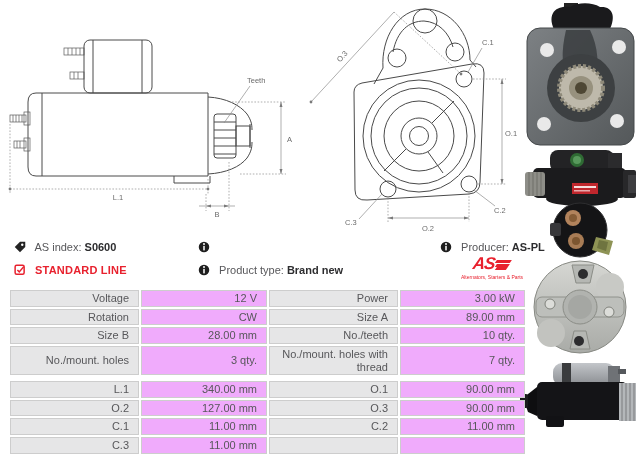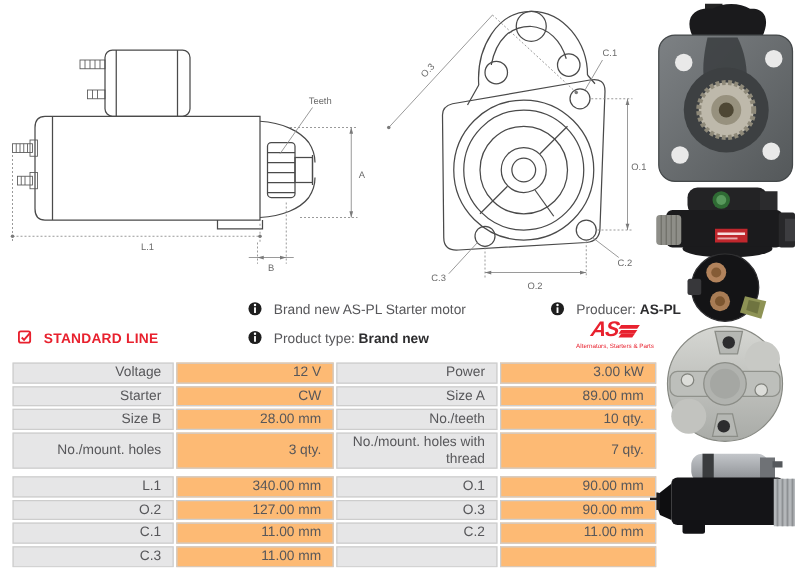--- a/index.html
+++ b/index.html
@@ -37,21 +37,21 @@
   .as-stripes i:nth-child(3){ width:11px; }
   .as-tagline { font-size:5px; color:#e8212e; margin-top:1px; white-space:nowrap; }
 
   
   .spec-table { position:absolute; left:8px; top:288px; width:511px;
     border-collapse:separate; border-spacing:2px; table-layout:fixed;
     font-size:11px; color:#57575a; }
   .spec-table td { border:1px solid #cdcdcd; text-align:right;
     padding:1px 9px 1px 4px; height:15px; vertical-align:middle; line-height:1.15;margin-top:29px; }
   td.lbl { background:#e6e6e7; }
-  td.val { background:#fdba74; }
+  td.val { background:#f0abfc; }
   tr.gap td { border:none; background:transparent; height:2px; padding:0; }
 </style>
 </head>
 <body>
 
 <div class="page">
 
   <svg class="drawing svg-side" width="296" height="232" viewBox="0 0 296 232">
 
     <g class="outline-thin">
@@ -258,36 +258,42 @@
       <rect x="98" y="11" width="8" height="5" fill="#55585c"></rect>
       <rect x="17" y="24" width="90" height="38" rx="5" fill="#141417"></rect>
       <path d="M3,40 L17,29 L17,58 L8,54 Z" fill="#0e0e10"></path>
       <rect x="0" y="36" width="8" height="14" rx="2" fill="#1a1a1c"></rect>
       <rect x="99" y="25" width="17" height="38" fill="#b4b7ba"></rect>
       <path d="M102,25 V63 M106,25 V63 M110,25 V63 M114,25 V63" stroke="#8d9093" stroke-width="1.5"></path>
       <rect x="26" y="58" width="18" height="11" rx="2" fill="#121215"></rect>
     </svg>
   </div>
 
+  <div class="info-item" style="left:14px; top:241px">
+    <svg class="ic" width="12" height="12" viewBox="0 0 16 16">
+      <path d="M15,1 L8,1 L1,8 L8,15 L15,8 Z" fill="#232323"></path>
+      <circle cx="11" cy="5" r="1.6" fill="#ffffff"></circle>
+    </svg>
+    <span>AS index:</span><b>S0600</b>
+  </div>
 
   <div class="info-item" style="left:14px; top:264px">
     <svg class="ic" width="12" height="12" viewBox="0 0 16 16">
       <rect x="1.5" y="1.5" width="12" height="12" rx="2" fill="none" stroke="#e8212e" stroke-width="2"></rect>
       <path d="M4.5,8 L7,10.5 L13,3.5" fill="none" stroke="#e8212e" stroke-width="2"></path>
     </svg>
     <span class="standard">STANDARD LINE</span>
   </div>
 
   <div class="info-item" style="left:198px; top:241px">
     <svg class="ic" width="12" height="12" viewBox="0 0 16 16">
       <circle cx="8" cy="8" r="7" fill="#1e1e1e"></circle>
       <rect x="7" y="6.5" width="2" height="6" fill="#ffffff"></rect>
       <circle cx="8" cy="4" r="1.3" fill="#ffffff"></circle>
     </svg>
-    <span>Brand new AS-PL Starter motor</span>
   </div>
 
   <div class="info-item" style="left:198px; top:264px">
     <svg class="ic" width="12" height="12" viewBox="0 0 16 16">
       <circle cx="8" cy="8" r="7" fill="#1e1e1e"></circle>
       <rect x="7" y="6.5" width="2" height="6" fill="#ffffff"></rect>
       <circle cx="8" cy="4" r="1.3" fill="#ffffff"></circle>
     </svg>
     <span>Product type:</span><b>Brand new</b>
   </div>
@@ -321,21 +327,21 @@
         <col style="width:125px">
       </colgroup>
     <tbody>
       <tr>
         <td class="lbl">Voltage</td>
         <td class="val">12 V</td>
         <td class="lbl">Power</td>
         <td class="val">3.00 kW</td>
       </tr>
       <tr>
-        <td class="lbl">Starter</td>
+        <td class="lbl">Rotation</td>
         <td class="val">CW</td>
         <td class="lbl">Size A</td>
         <td class="val">89.00 mm</td>
       </tr>
       <tr>
         <td class="lbl">Size B</td>
         <td class="val">28.00 mm</td>
         <td class="lbl">No./teeth</td>
         <td class="val">10 qty.</td>
       </tr>

